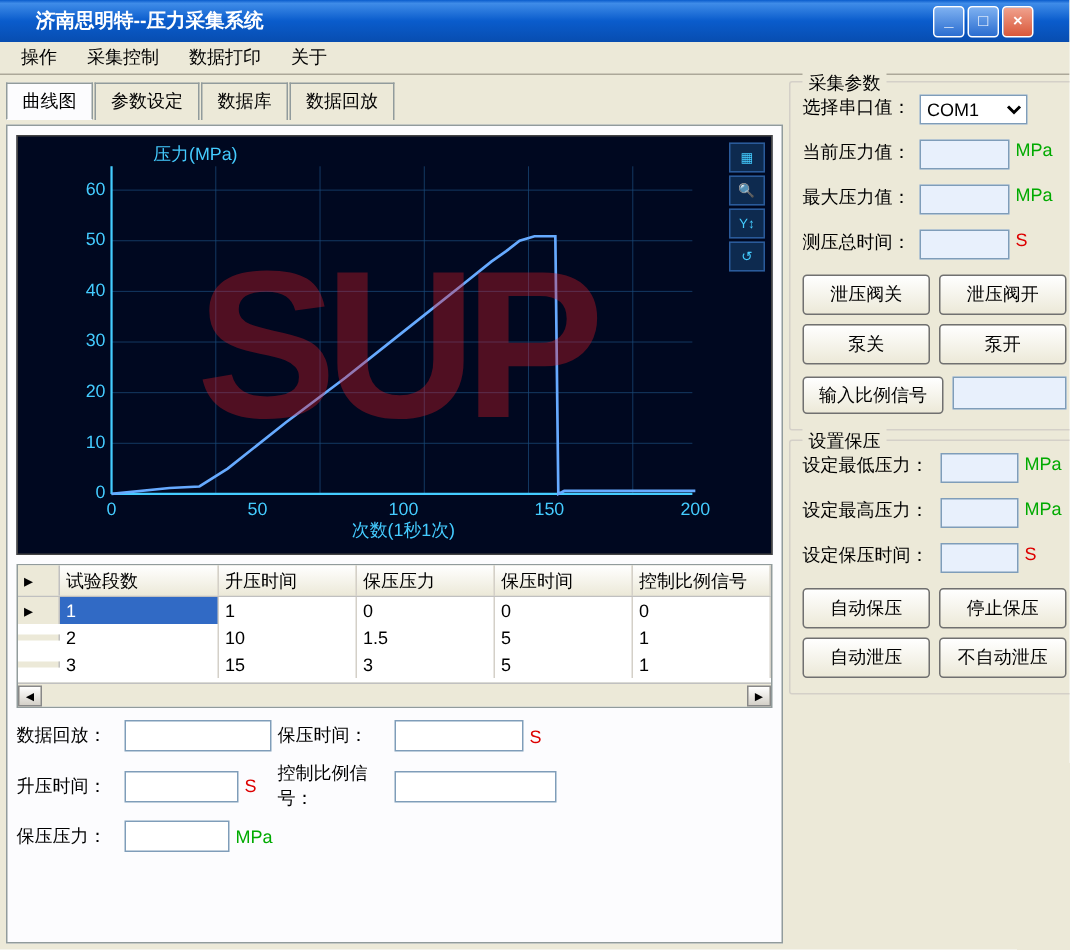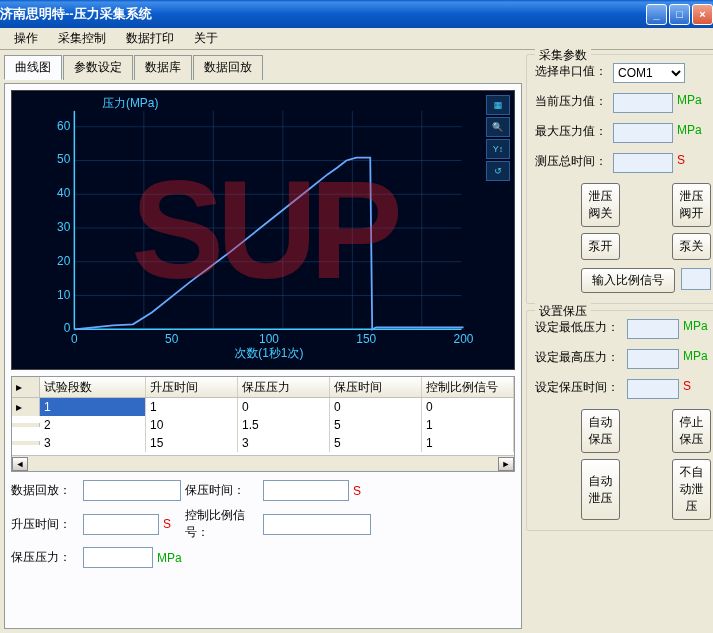--- a/index.html
+++ b/index.html
@@ -1,18 +1,18 @@
 <!DOCTYPE html>
 <html><head>
 <meta charset="utf-8">
 <style>
 * { box-sizing: border-box; margin: 0; padding: 0; font-family: "Microsoft YaHei", SimSun, sans-serif; font-size: 12px; }
 body { background: #ece9d8; width: 713px; height: 633px; overflow: hidden; }
 
-.titlebar { background: linear-gradient(to bottom, #0a5ccc 0%, #3f8ce8 8%, #0a5ccc 50%, #084db0 100%); height: 28px; display: flex; align-items: center; padding: 0 0; color: #fff; font-weight: bold; }
+.titlebar { background: linear-gradient(to bottom, #0a5ccc 0%, #3f8ce8 8%, #0a5ccc 50%, #084db0 100%); height: 28px; display: flex; align-items: center; padding: 0 24px; color: #fff; font-weight: bold; }
 .titlebar-text { flex: 1; font-size: 13px; }
 .win-btns { display: flex; gap: 2px; }
 .win-btn { width: 21px; height: 21px; background: linear-gradient(to bottom,#f0a28e,#d9583a); border: 1px solid #fff; border-radius: 3px; color:#fff; display:flex; align-items:center; justify-content:center; font-size:11px; cursor:pointer; }
 .win-btn.min, .win-btn.max { background: linear-gradient(to bottom,#7eb1f1,#2a6dd0); }
 
 .menubar { background: #ece9d8; height: 22px; display: flex; align-items: center; padding: 5px 4px; border-bottom: 1px solid #aca899; }
 .menu-item { padding: 2px 10px; cursor: pointer; }
 
 .content { display: flex; height: calc(633px - 28px - 22px); padding: 4px; gap: 4px; }
 .left-panel { flex: 1; display: flex; flex-direction: column; gap: 4px; }
@@ -41,21 +41,21 @@
 .rowhead{width:28px; background:#ece9d8; border-right:1px solid #c0c0c0;}
 .scrollbar-h { height:16px; background:#ece9d8; border-top:1px solid #c0c0c0; display:flex; align-items:center; }
 .sb-btn{width:16px;height:14px;background:linear-gradient(#fff,#d4d0c8);border:1px solid #888;display:flex;align-items:center;justify-content:center;font-size:9px;cursor:pointer;}
 .sb-track{flex:1;background:#e8e8e8;}
 
 .form-area { margin-top: 8px; display:grid; grid-template-columns: 68px 98px 74px 108px auto; gap:6px 4px; align-items:center; }
 .form-area label{ text-align:left; }
 .inp { border:1px solid #7f9db9; height:21px; padding:0 4px; background:#fff; width:100%; }
 .unit-red{color:#d00;}
 .unit-green{color:#0a0;}
-.btn { background: linear-gradient(to bottom,#fff,#ece9d8); border:1px solid #707070; border-radius:3px; padding:3px 10px; cursor:pointer; min-width:52px;margin-left:46px; }
+.btn { background: linear-gradient(to bottom,#fff,#ece9d8); border:1px solid #707070; border-radius:3px; padding:3px 10px; cursor:pointer; min-width:52px; }
 
 .group { border:1px solid #d4d0c8; border-radius:2px; padding:8px 8px 10px; margin-bottom:6px; position:relative; }
 .group-title { position:absolute; top:-8px; left:8px; background:#ece9d8; padding:0 4px; }
 .param-row { display:flex; margin-bottom:10px; gap:4px; }
 .param-row label { width:74px; }
 .param-row .val { border:1px solid #7f9db9; background:#e8f0fc; width:60px; height:20px; }
 .param-row select { border:1px solid #7f9db9; width:72px; height:20px; background:#fff; }
 .unit { width:28px; }
 .btn-grid { display:grid; grid-template-columns:1fr 1fr; gap:6px; }
 .btn-grid .btn { min-width:0; padding:4px 2px; }
@@ -229,22 +229,22 @@
         <span class="unit unit-green">MPa</span>
       </div>
       <div class="param-row">
         <label>测压总时间：</label>
         <div class="val"></div>
         <span class="unit unit-red">S</span>
       </div>
       <div class="btn-grid">
         <button class="btn">泄压阀关</button>
         <button class="btn">泄压阀开</button>
+        <button class="btn">泵关</button>
         <button class="btn">泵开</button>
-        <button class="btn">泵关</button>
       </div>
       <div class="signal-row">
         <button class="btn">输入比例信号</button>
         <div class="val"></div>
       </div>
     </div>
 
 
     <div class="group">
       <div class="group-title">设置保压</div>

